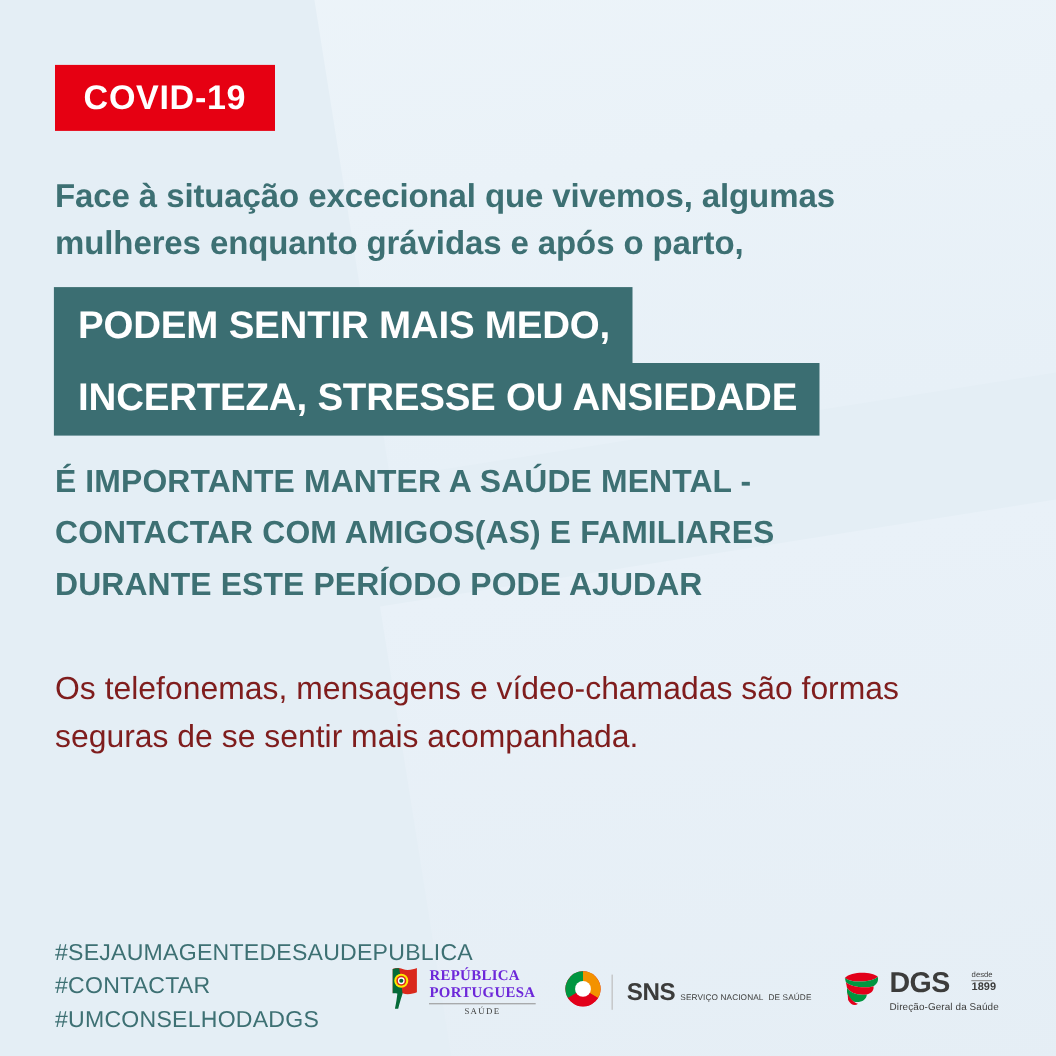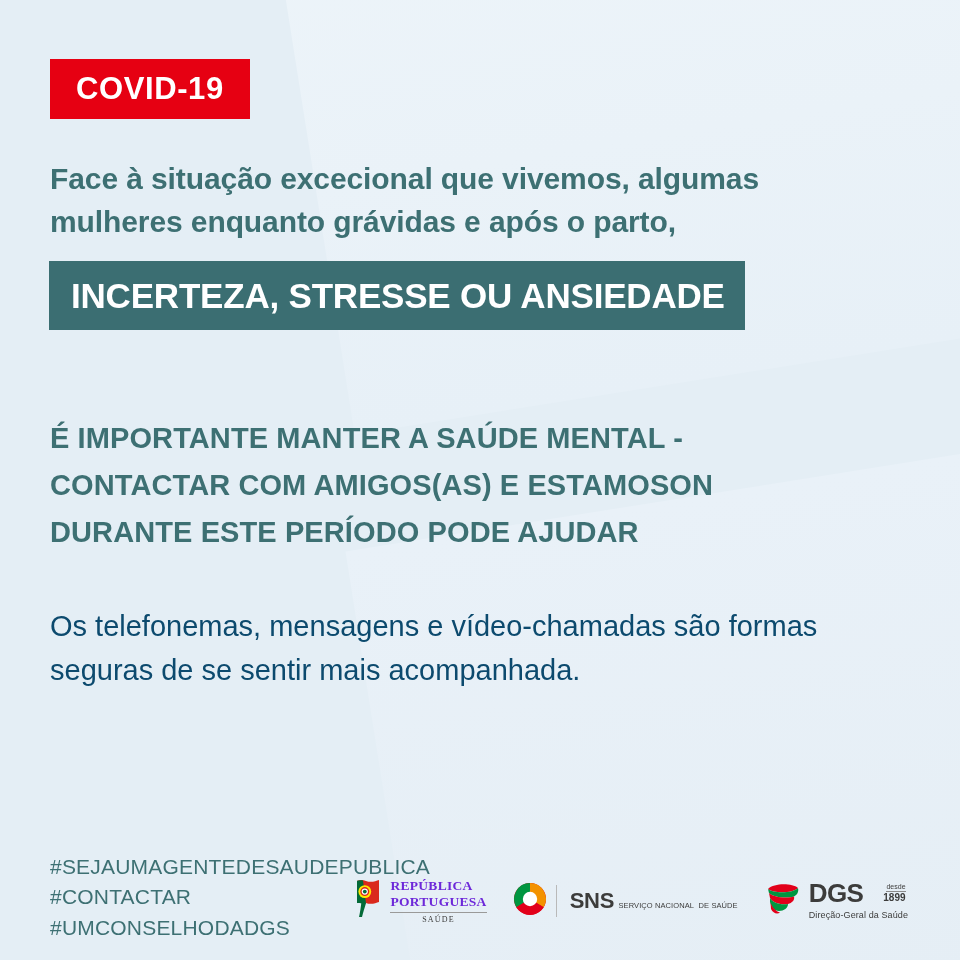--- a/index.html
+++ b/index.html
@@ -114,21 +114,21 @@
     line-height: 1.62;
     letter-spacing: 0.1px;
   }
 
   
   .body-text {
     position: absolute;
     left: 50px;
     top: 604px;
     width: 790px;
-    color: #0c4a6e;
+    color: #7f1d1d;
     font-size: 29px;
     font-weight: normal;
     line-height: 1.52;
   }
 
   
   .hashtags {
     position: absolute;
     left: 50px;
     top: 852px;
@@ -217,21 +217,21 @@
   .dgs-name {
     font-size: 26px;
     font-weight: bold;
     color: #3c3c3b;
     letter-spacing: -0.6px;
     line-height: 0.95;
   }
   .dgs-since {
     display: flex;
     flex-direction: column;
-    align-items: flex-end;
+    align-items: flex-start;
     line-height: 1;
     padding-top: 2px;
   }
   .dgs-since-top {
     font-size: 7px;
     color: #3c3c3b;
     border-bottom: 1px solid #8a8a8a;
     padding-bottom: 1px;
   }
   .dgs-since-year {
@@ -255,24 +255,25 @@
   <div class="bg-band bg-band-1"></div>
   <div class="bg-band bg-band-2"></div>
 
   <div class="content">
 
     <div class="badge">COVID-19</div>
 
     <div class="intro">Face à situação excecional que vivemos, algumas mulheres enquanto grávidas e após o parto,</div>
 
     <div class="highlight">
+      <span class="hl-line">PODEM SENTIR MAIS MEDO,</span>
       <span class="hl-line">INCERTEZA, STRESSE OU ANSIEDADE</span>
     </div>
 
-    <div class="upper">É IMPORTANTE MANTER A SAÚDE MENTAL - CONTACTAR COM AMIGOS(AS) E ESTAMOSON DURANTE ESTE PERÍODO PODE AJUDAR</div>
+    <div class="upper">É IMPORTANTE MANTER A SAÚDE MENTAL - CONTACTAR COM AMIGOS(AS) E FAMILIARES DURANTE ESTE PERÍODO PODE AJUDAR</div>
 
     <div class="body-text">Os telefonemas, mensagens e vídeo-chamadas são formas seguras de se sentir mais acompanhada.</div>
 
     <div class="hashtags">
       <span>#SEJAUMAGENTEDESAUDEPUBLICA</span>
       <span>#CONTACTAR</span>
       <span>#UMCONSELHODADGS</span>
     </div>
 
     <div class="logos">

